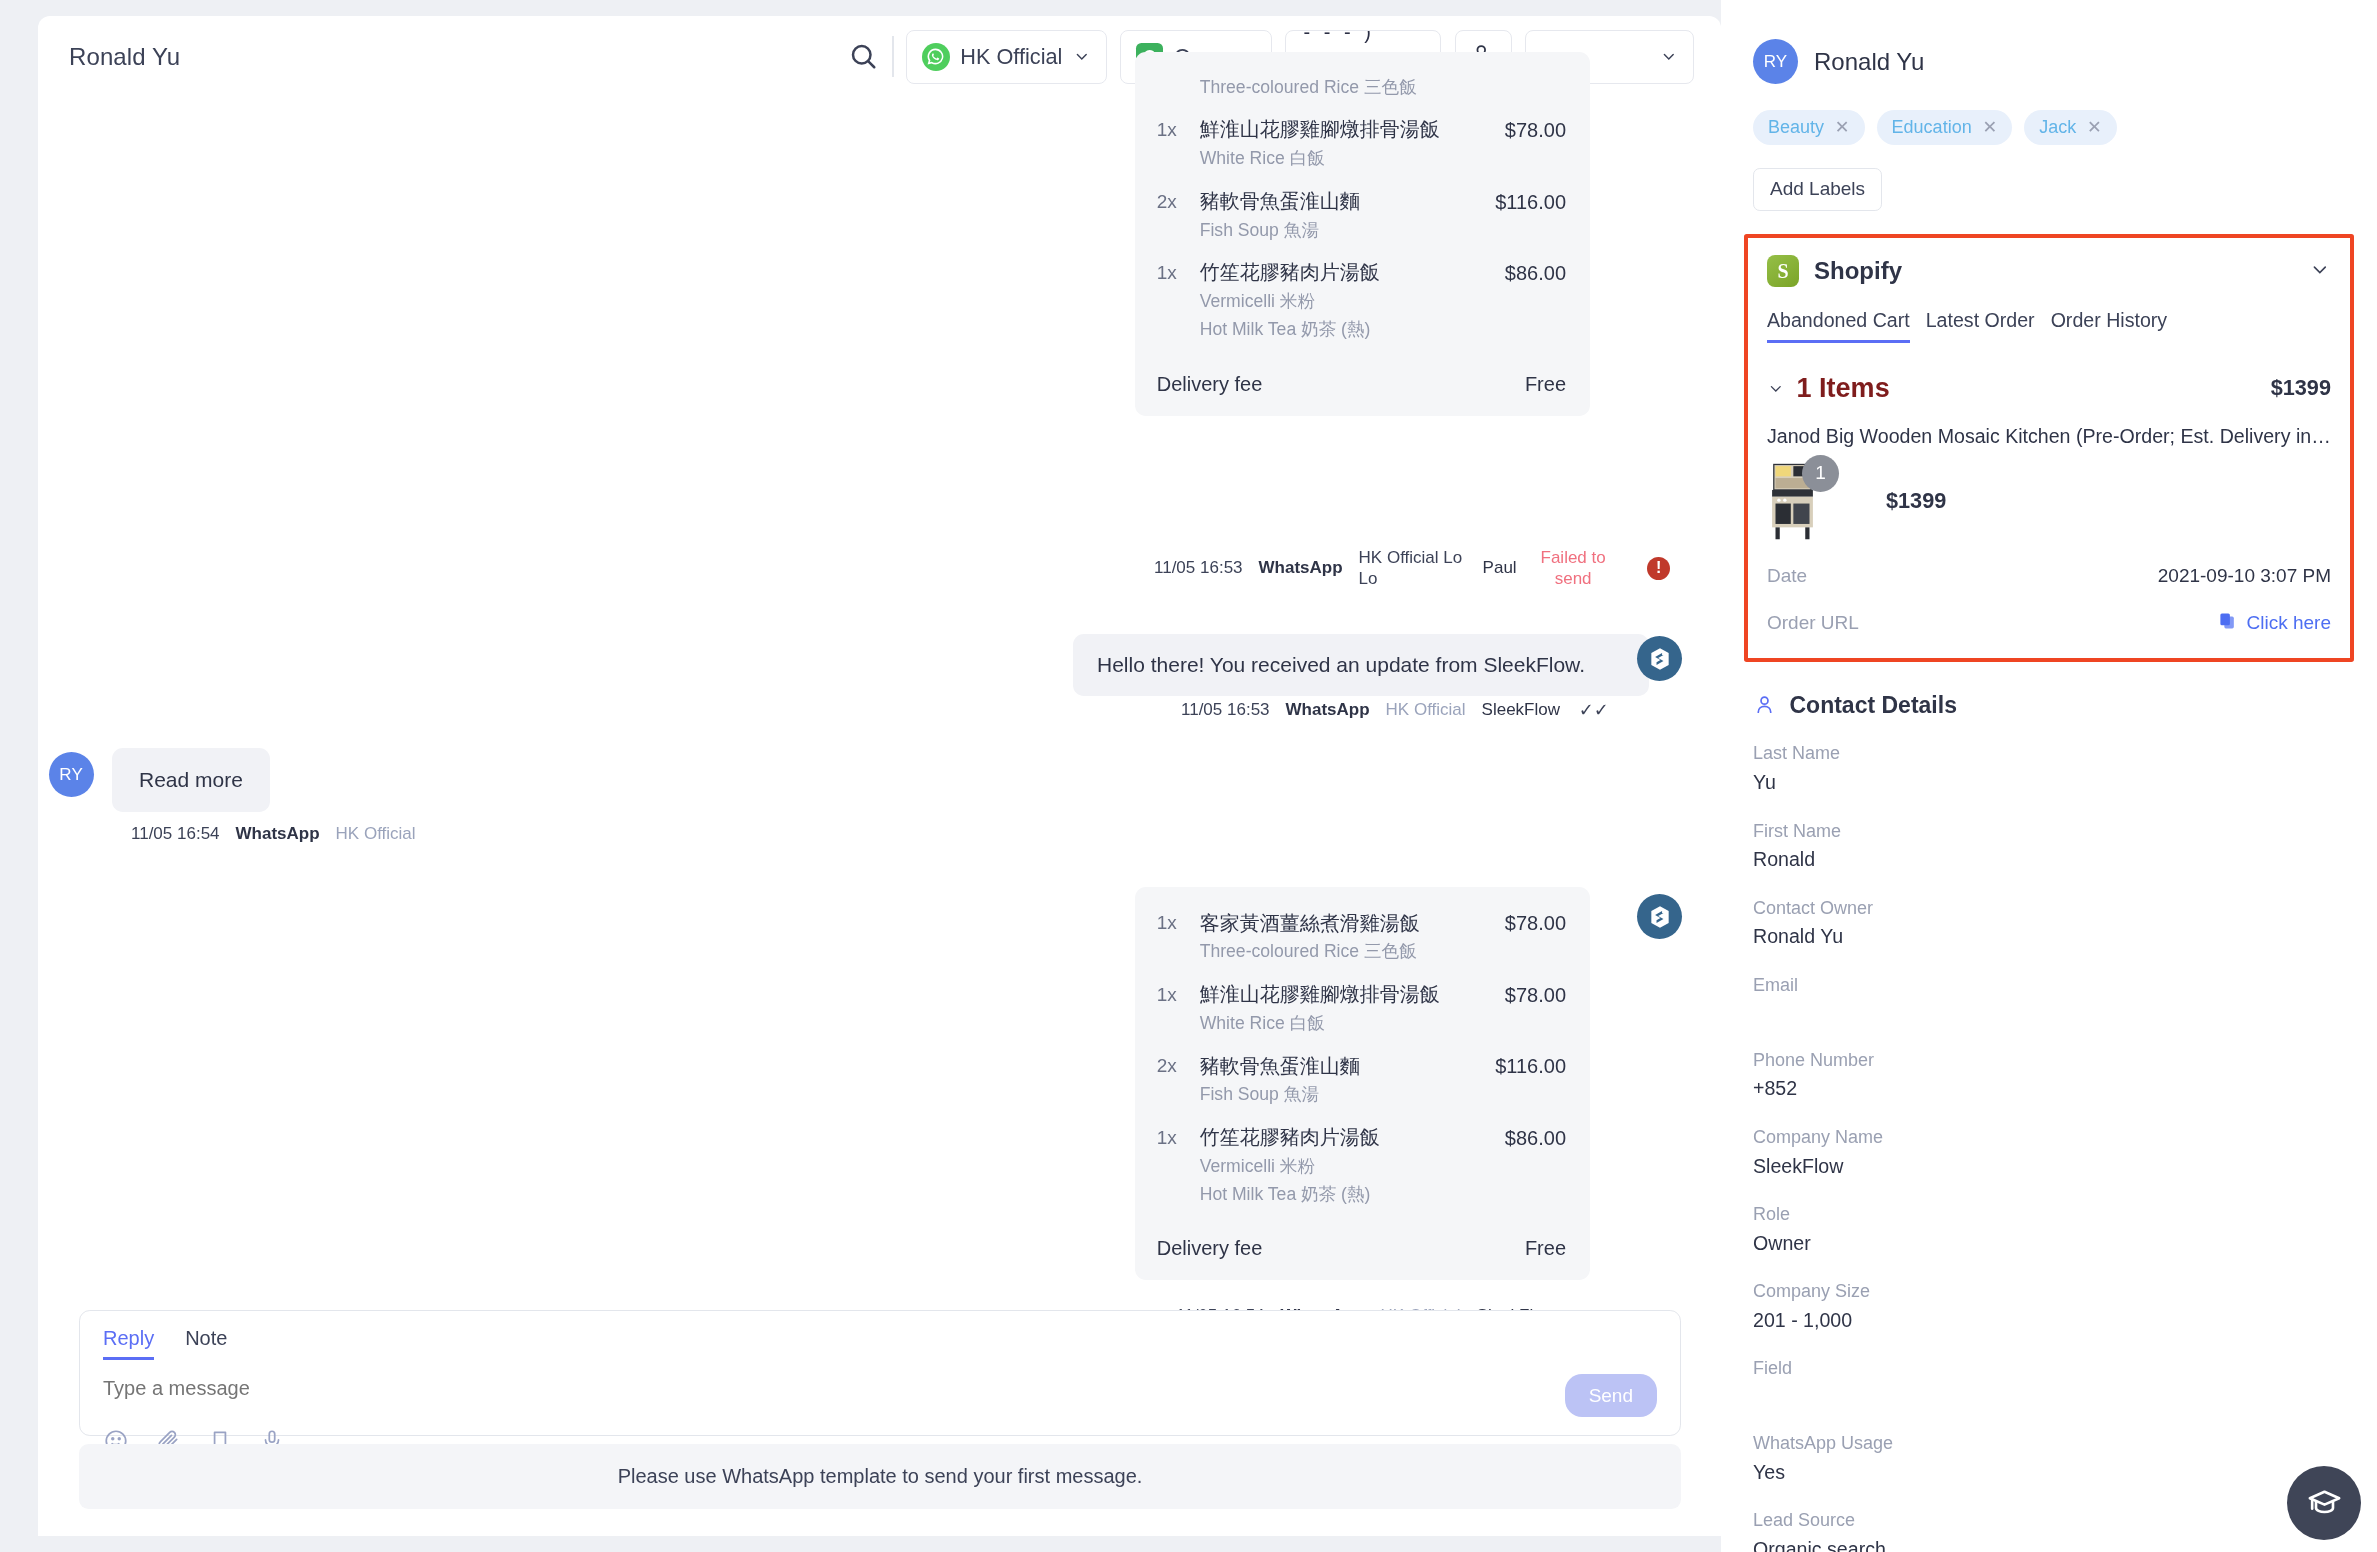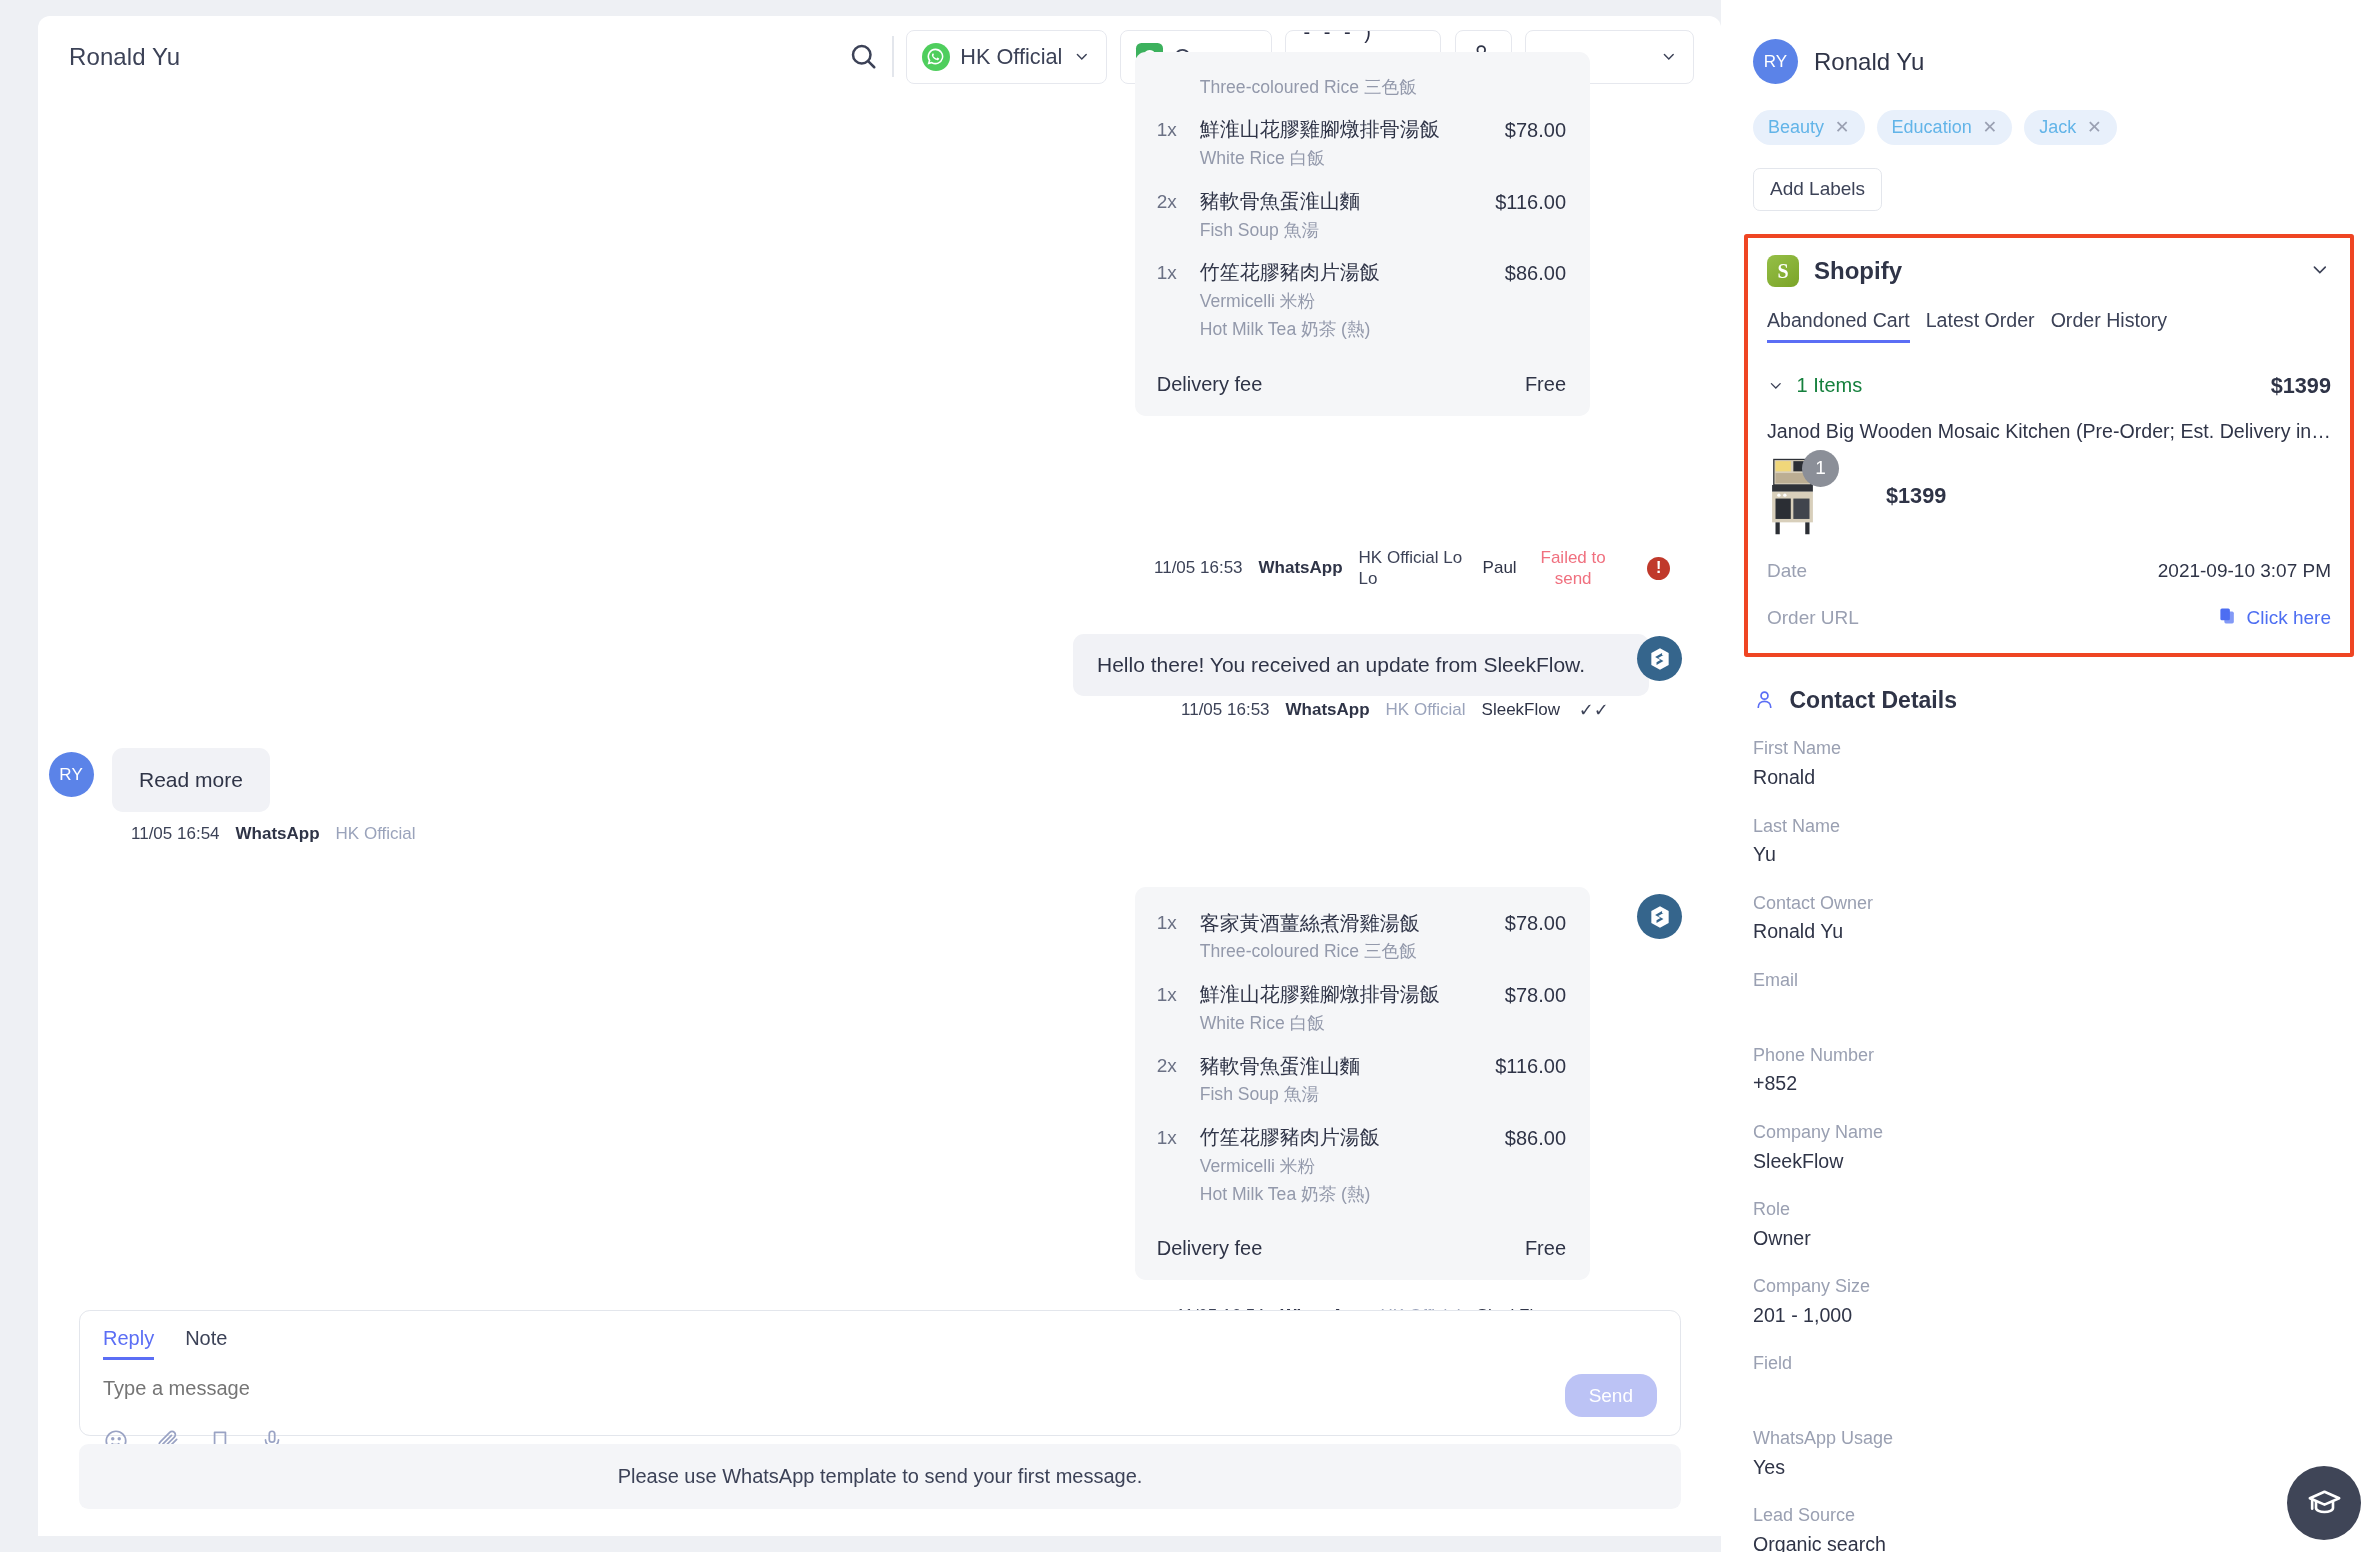--- a/index.html
+++ b/index.html
@@ -177,21 +177,21 @@
   }
   .sb-title { font-size: 24px; color:#2f3447; font-weight: 600; }
   .sb-chev { margin-left:auto; cursor:pointer; }
   .sb-tabs { display:flex; gap: 16px; margin-top: 21.7px; }
   .sb-tab { font-size: 19.6px; color:#3c4257; cursor:pointer; padding-bottom: 8px; }
   .sb-tab.active { border-bottom: 3.4px solid #5b6ef5; }
   .sb-items {
     display:flex; align-items:center; margin-top: 30px;
   }
   .sb-items .cc { display:flex; align-items:center; gap:12px; cursor:pointer; }
-  .sb-items .lbl { font-size: 20px; color:#15803d; font-weight: 400; }
+  .sb-items .lbl { font-size: 27px; color:#7f1d1d; font-weight: 700; }
   .sb-items .tot { margin-left:auto; font-size: 21.7px; color:#2f3447; font-weight: 700; }
   .sb-prodname {
     margin-top: 19px; font-size: 19.6px; color:#2f3447; line-height:1.35;
     white-space: nowrap; overflow: hidden; text-overflow: ellipsis;
   }
   .sb-prodrow { display:flex; align-items:center; margin-top: 12px; position:relative; }
   .thumb {
     width: 51px; height: 80px; position:relative;
     background:#fff;
   }
@@ -559,26 +559,26 @@
         <svg width="23" height="23" viewBox="0 0 24 24" fill="none" stroke="#5b6ef5" stroke-width="1.8" stroke-linecap="round">
             <circle cx="12" cy="8" r="3.6"></circle>
             <path d="M5.5 20c0-3.6 2.9-6 6.5-6s6.5 2.4 6.5 6"></path>
           </svg>
       </span>
       <span class="cd-title">Contact Details</span>
     </div>
 
     <div class="cd-list">
       <div class="cd-field">
+        <div class="cd-label">Last Name</div>
+        <div class="cd-value">Yu</div>
+      </div>
+      <div class="cd-field">
         <div class="cd-label">First Name</div>
         <div class="cd-value">Ronald</div>
-      </div>
-      <div class="cd-field">
-        <div class="cd-label">Last Name</div>
-        <div class="cd-value">Yu</div>
       </div>
       <div class="cd-field">
         <div class="cd-label">Contact Owner</div>
         <div class="cd-value">Ronald Yu</div>
       </div>
       <div class="cd-field">
         <div class="cd-label">Email</div>
         <div class="cd-value"></div>
       </div>
       <div class="cd-field">

